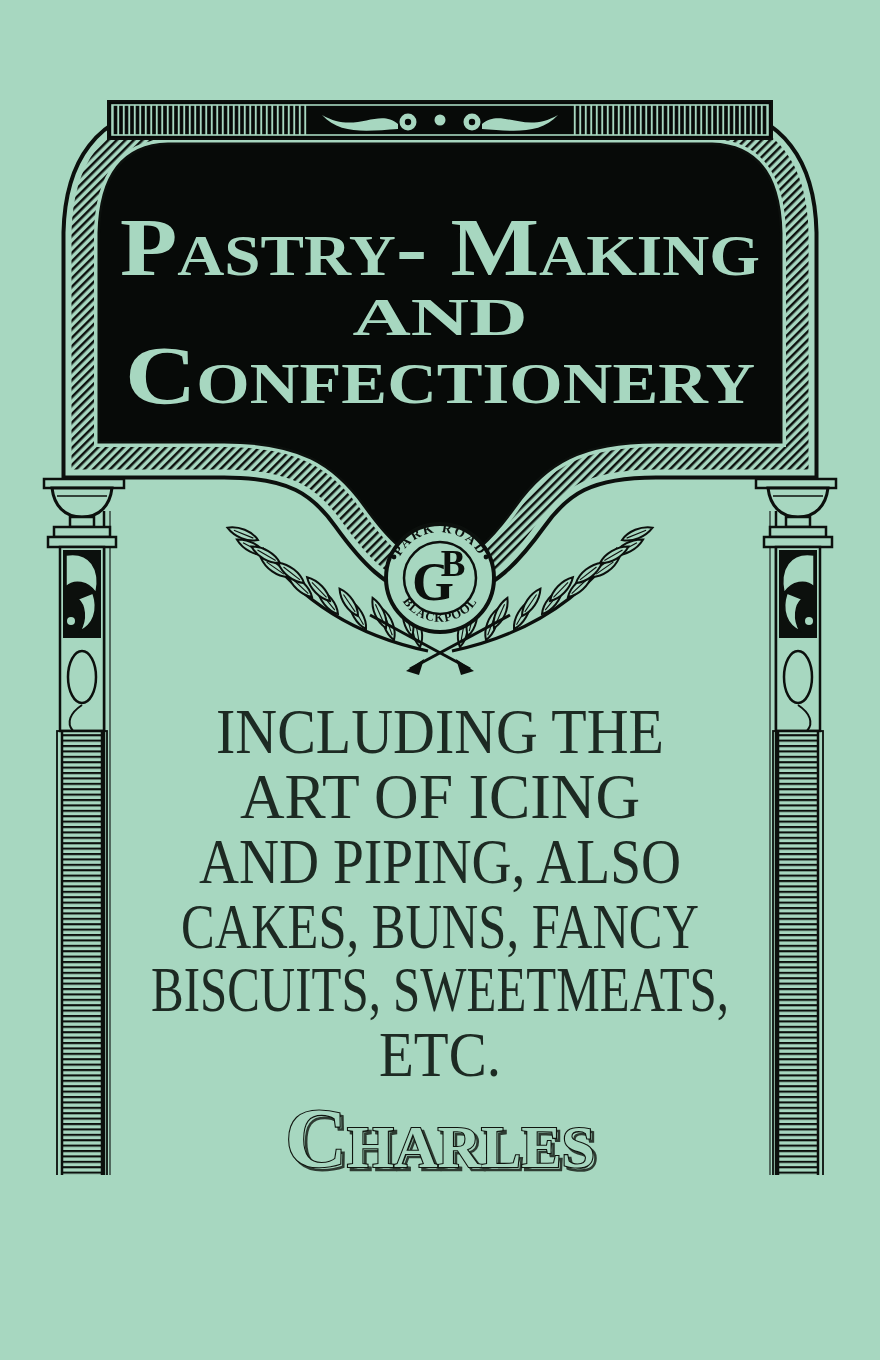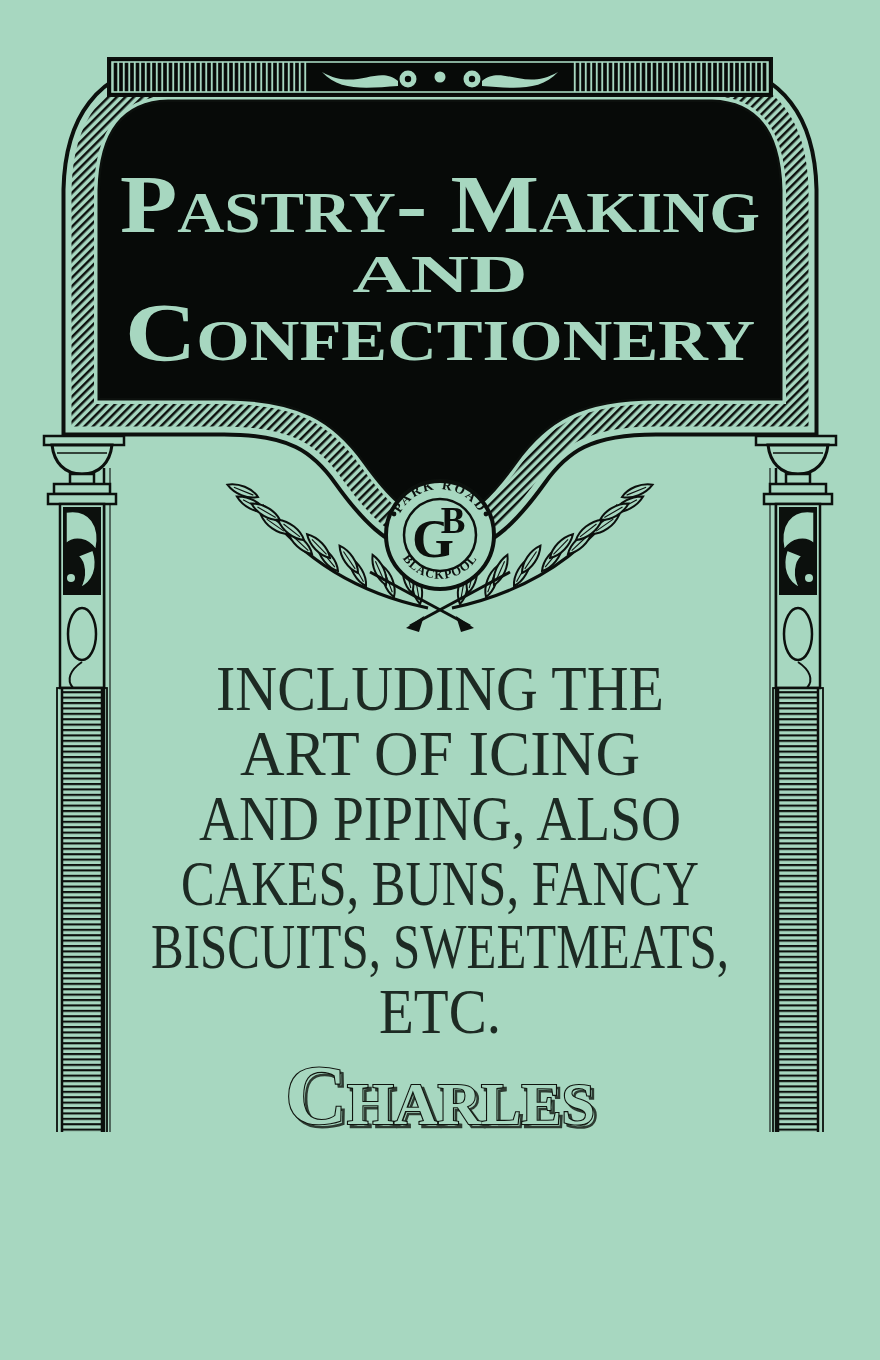--- a/index.html
+++ b/index.html
@@ -1,17 +1,17 @@
 <!DOCTYPE html>
 <html><head>
 <meta charset="utf-8">
 <style>
   html,body{margin:0;padding:0;background:#a7d7c0;}
   .cover{position:relative;width:880px;height:1132px;background:#d946ef;overflow:hidden;
-         font-family:"Liberation Serif","DejaVu Serif",serif;}
+         font-family:"Liberation Serif","DejaVu Serif",serif;margin-top:43px;}
   svg{display:block;}
   .title-line{fill:#a7d7c0;stroke:#070a08;stroke-width:1.4;paint-order:stroke;
               font-family:"Liberation Serif","DejaVu Serif",serif;font-variant:small-caps;font-weight:bold;}
   .subtitle-line{fill:#1d2a23;font-family:"Liberation Serif","DejaVu Serif",serif;}
   .author-line{fill:#a7d7c0;stroke:#10150f;stroke-width:2.2;paint-order:stroke;
                font-family:"Liberation Serif","DejaVu Serif",serif;font-variant:small-caps;font-weight:bold;}
   .author-shadow{fill:none;stroke:#10150f;stroke-width:2.6;opacity:.8;
                font-family:"Liberation Serif","DejaVu Serif",serif;font-variant:small-caps;font-weight:bold;}
   .arc-text{fill:#0c100d;font-family:"Liberation Serif","DejaVu Serif",serif;font-weight:bold;}
   .mono{font-family:"Liberation Serif","DejaVu Serif",serif;font-weight:bold;fill:#0c100d;}

